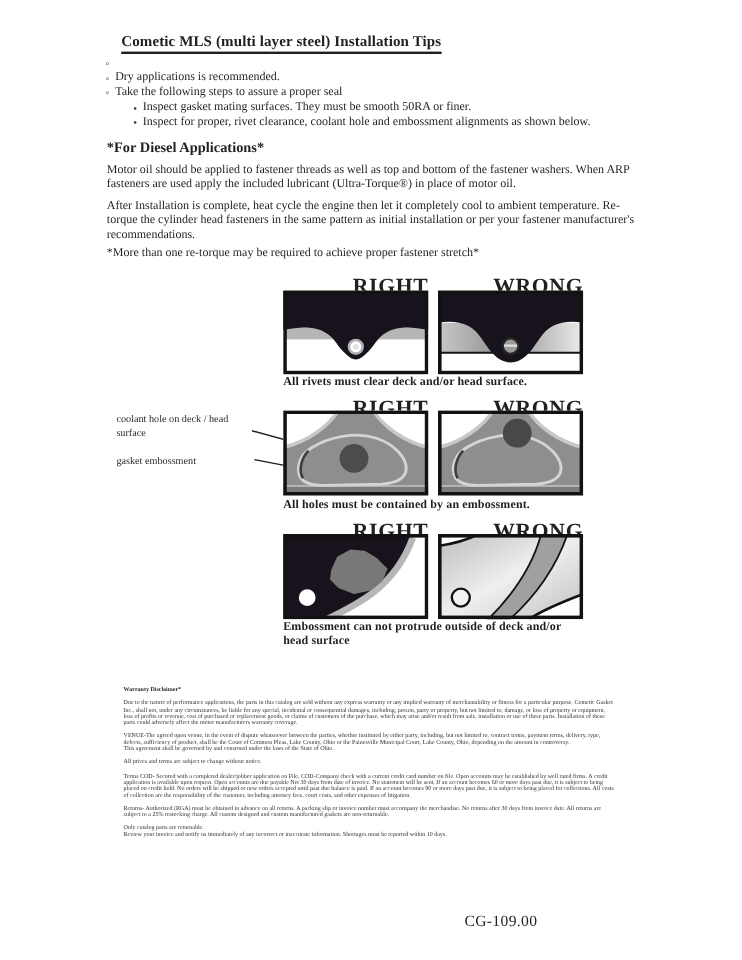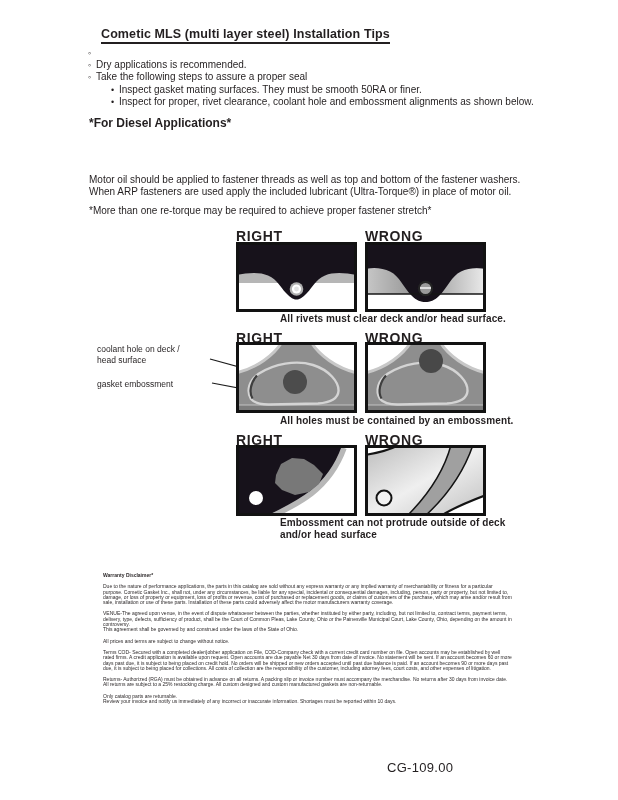--- a/index.html
+++ b/index.html
@@ -1,41 +1,41 @@
 <!DOCTYPE html>
 <html><head>
 <meta charset="utf-8">
 <style>
   html,body{margin:0;padding:0;background:#fff;}
   #page{
     position:relative;width:618px;height:800px;background:#ffffff;
-    font-family:Liberation Sans, sans-serif;color:#231f20;overflow:hidden;
+    font-family:Liberation Serif, serif;color:#231f20;overflow:hidden;
   }
   .abs{position:absolute;}
   
   #title{
     left:101px;top:27px;font-size:12.5px;font-weight:bold;
     border-bottom:2px solid #231f20;padding-bottom:1px;letter-spacing:0.1px;
   }
   
   #tips{left:88px;top:47px;font-size:10px;line-height:12.2px;width:460px;}
   .b-row{display:flex;}
   .mk{width:8px;flex:0 0 8px;text-align:left;}
   .mk-open{font-size:9px;}
   .mk-fill{font-size:9px;}
   .sub{margin-left:23px;}
   
   #diesel-heading{left:89px;top:116px;font-size:12px;font-weight:bold;}
   .para{left:89px;width:447px;font-size:10px;line-height:12.2px;}
-  #diesel-p1{top:136px;margin-top:38px;}
+  #diesel-p1{top:136px;}
   #diesel-p2{top:166px;}
   #diesel-note{top:205px;}
   
-  .dlabel{width:121px;text-align:left;font-size:14px;font-weight:600;letter-spacing:0.6px;}
-  .cap{font-size:10px;font-weight:600;letter-spacing:0.1px;margin-left:44px;}
+  .dlabel{width:121px;text-align:right;font-size:18px;font-weight:600;letter-spacing:0.6px;}
+  .cap{font-size:10px;font-weight:600;letter-spacing:0.1px;}
   .colL{left:236px;}
   .colR{left:365px;}
   .dbox{width:121px;}
   .dbox svg{display:block;}
   
   .ann{font-size:8.5px;line-height:10.5px;width:95px;left:97px;}
   
   #fineprint{left:103px;top:573px;width:409px;font-size:5px;line-height:5.3px;color:#2e2a2b;}
   #fineprint .fp-h{font-weight:bold;margin-bottom:6px;}
   #fineprint .fp{margin-bottom:6px;}
@@ -67,20 +67,21 @@
       <span>Inspect gasket mating surfaces.  They must be smooth 50RA or finer.</span>
     </div>
     <div class="b-row sub">
       <span class="mk mk-fill">•</span>
       <span>Inspect for proper, rivet clearance, coolant hole and embossment alignments as shown below.</span>
     </div>
   </div>
 
   <div id="diesel-heading" class="abs">*For Diesel Applications*</div>
   <div id="diesel-p1" class="abs para">Motor oil should be applied to fastener threads as well as top and bottom of the fastener washers. When ARP fasteners are used apply the included lubricant (Ultra-Torque®) in place of motor oil.</div>
+  <div id="diesel-p2" class="abs para">After Installation is complete, heat cycle the engine then let it completely cool to ambient temperature. Re-torque the cylinder head fasteners in the same pattern as initial installation or per your fastener manufacturer's recommendations.</div>
   <div id="diesel-note" class="abs para">*More than one re-torque may be required to achieve proper fastener stretch*</div>
 
   <div class="abs dlabel colL" style="top:228px">RIGHT</div>
   <div class="abs dlabel colR" style="top:228px">WRONG</div>
 
   <div class="abs dbox colL" style="top:242px">
     <svg width="121" height="70" viewBox="0 0 121 70">
       <rect x="0" y="0" width="121" height="70" fill="#ffffff"></rect>
       <rect x="2" y="31" width="117" height="10" fill="#b6b6b6"></rect>
       <rect x="2" y="41" width="117" height="26" fill="#ffffff"></rect>

